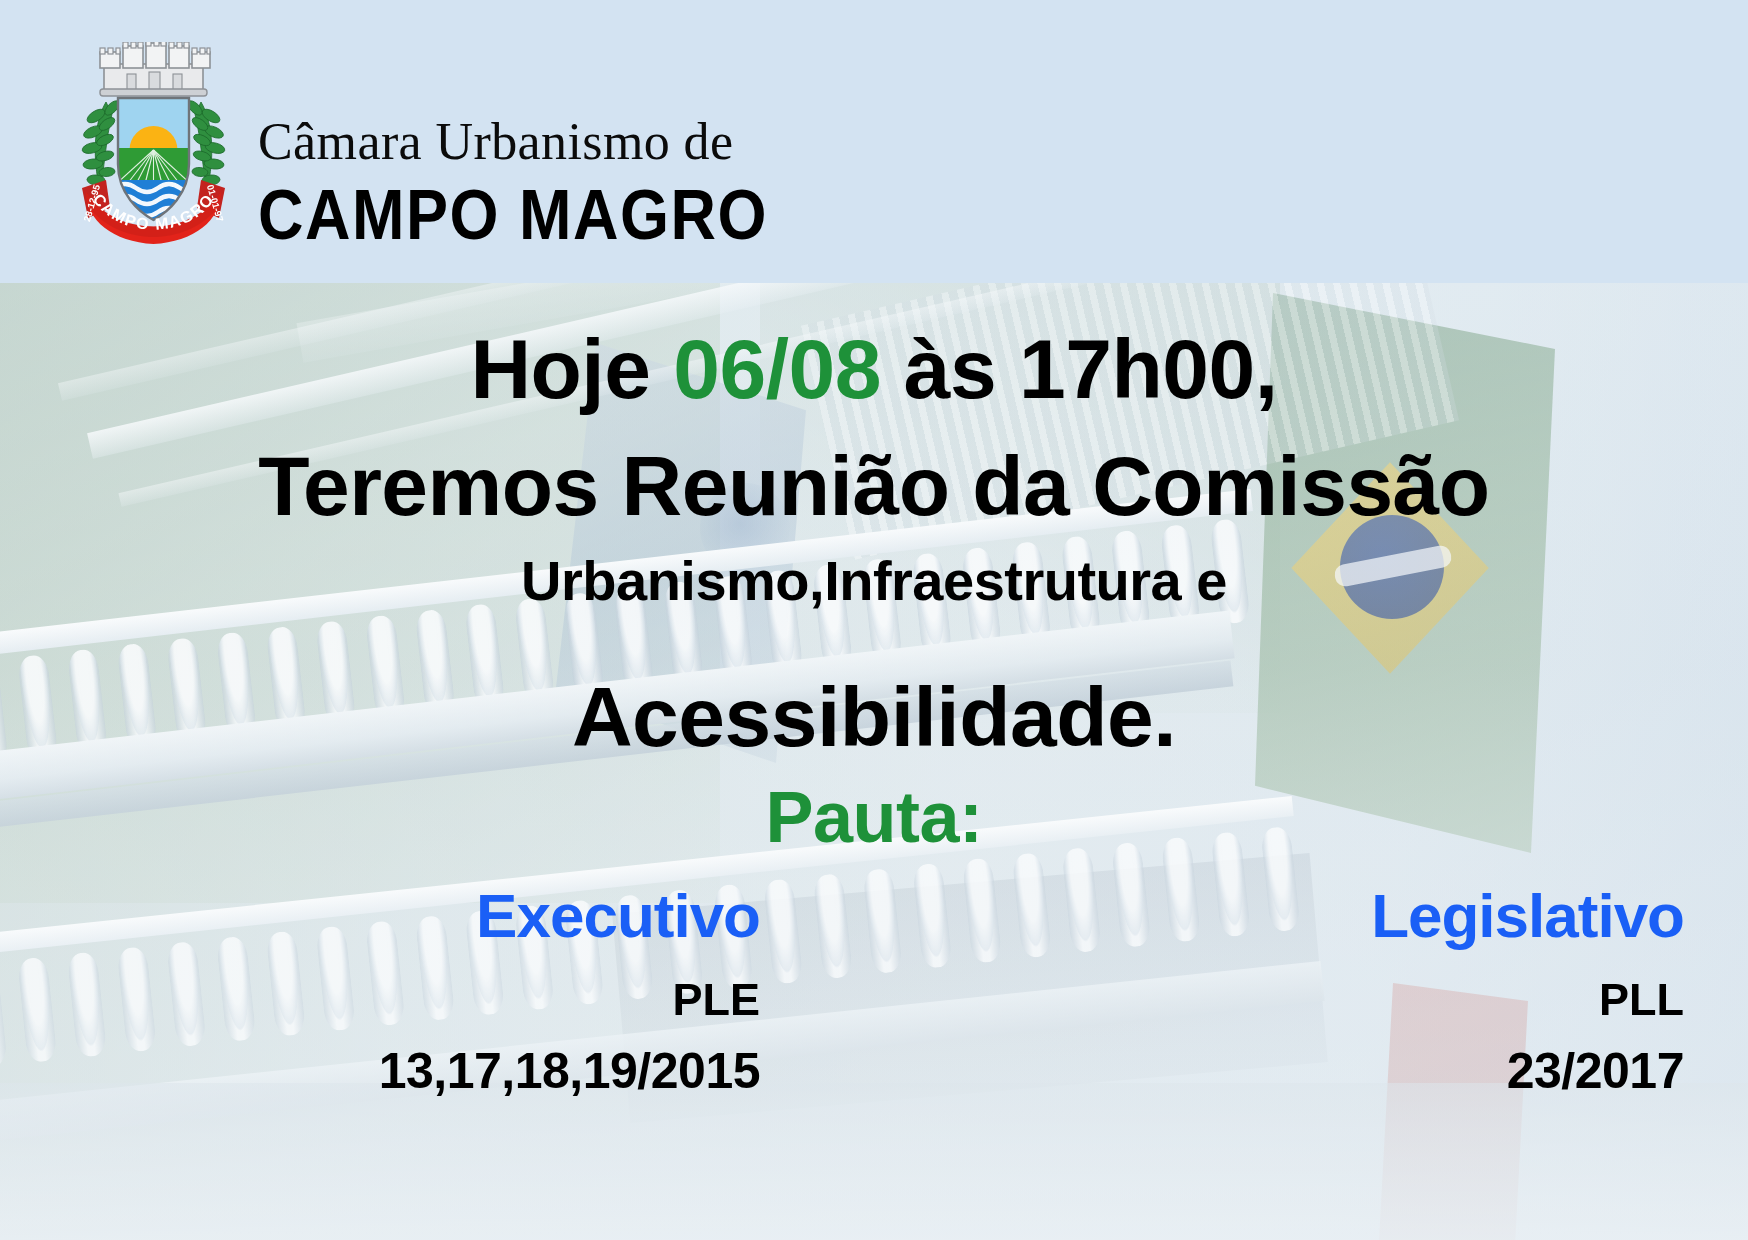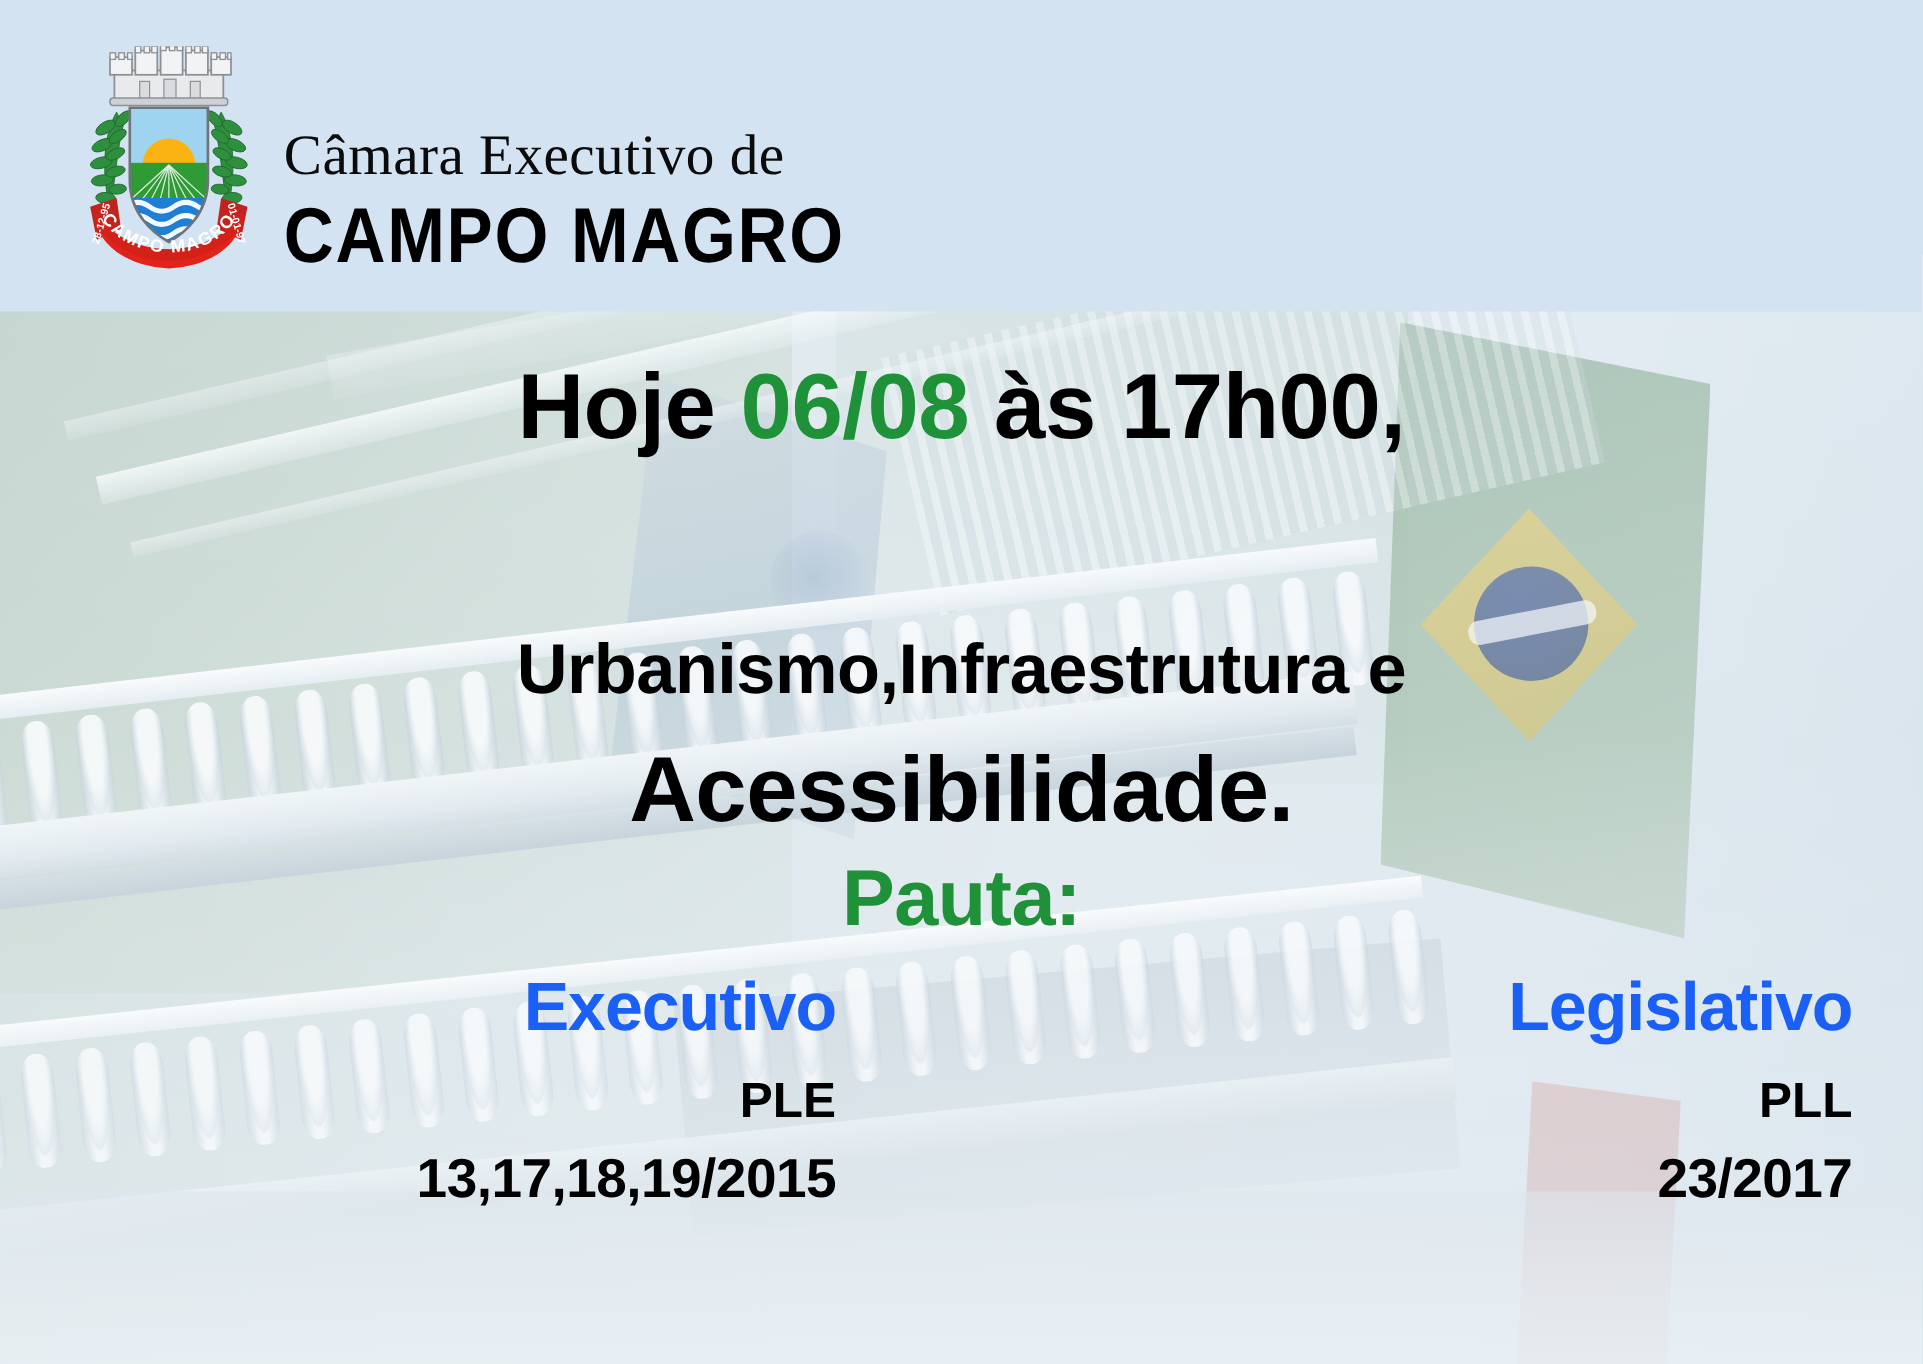--- a/index.html
+++ b/index.html
@@ -241,21 +241,21 @@
     width:1748px;
     text-align:center;
     color:#000000;
     font-weight:700;
     font-family:"Liberation Sans", sans-serif;
     line-height:1;
     letter-spacing:-0.5px;
   }
   #line1{top:44px;font-size:84px;}
   #line2{top:161px;font-size:84px;}
-  #line3{top:293px;font-size:64px;}
+  #line3{top:270px;font-size:56px;}
   #line4{top:392px;font-size:84px;}
   .green{color:#1e9139;}
 
   #pauta{
     position:absolute;
     top:498px;width:1748px;text-align:center;
     font-size:72px;font-weight:700;
     color:#1e9139;
     font-family:"Liberation Sans", sans-serif;
     letter-spacing:-0.5px;
@@ -498,29 +498,30 @@
           <text font-family="Liberation Sans, sans-serif" font-size="16" font-weight="700" fill="#ffffff" letter-spacing="1.6">
             <textPath href="#ribbonPath" startOffset="50%" text-anchor="middle">CAMPO MAGRO</textPath>
           </text>
           <text x="19" y="162" font-family="Liberation Sans, sans-serif" font-size="9.5" font-weight="700" fill="#ffffff" transform="rotate(-74 19 162)" text-anchor="middle">28-12-95</text>
           <text x="136" y="162" font-family="Liberation Sans, sans-serif" font-size="9.5" font-weight="700" fill="#ffffff" transform="rotate(74 136 162)" text-anchor="middle">01-01-97</text>
         </g>
       </svg>
     </div>
 
     <div id="org-names">
-      <div id="org-line1">Câmara Executivo de</div>
+      <div id="org-line1">Câmara Urbanismo de</div>
       <div id="org-line2">CAMPO MAGRO</div>
     </div>
   </div>
 
   <div id="content">
 
     <div class="hl" id="line1"><span>Hoje </span><span class="green">06/08</span><span> às 17h00,</span></div>
 
+    <div class="hl" id="line2">Teremos Reunião da Comissão</div>
     <div class="hl" id="line3">Urbanismo,Infraestrutura e</div>
     <div class="hl" id="line4">Acessibilidade.</div>
 
     <div id="pauta">Pauta:</div>
 
     <div class="col" id="col-exec">
       <div class="col-title">Executivo</div>
       <div class="col-code">PLE</div>
       <div class="col-nums">13,17,18,19/2015</div>
     </div>

